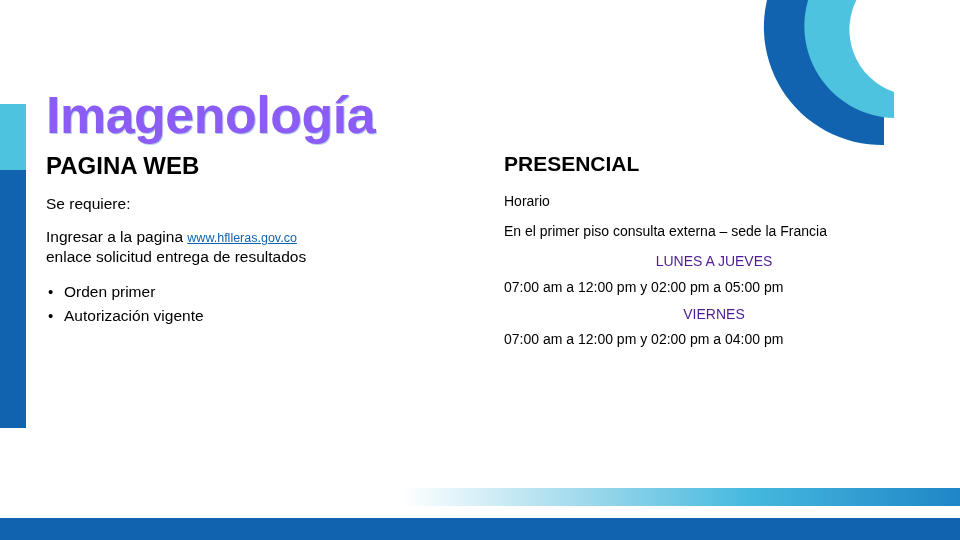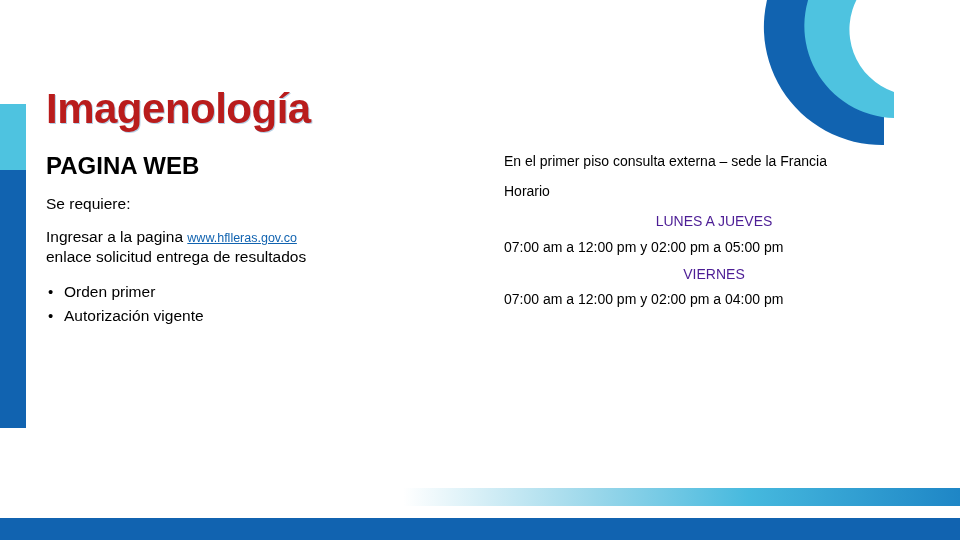--- a/index.html
+++ b/index.html
@@ -65,23 +65,23 @@
     width: 960px;
     height: 22px;
     background: #1163b0;
   }
 
   
   .title {
     position: absolute;
     left: 46px;
     top: 85px;
-    font-size: 42px;
+    font-size: 52px;
     font-weight: bold;
-    color: #b91c1c;
+    color: #8b5cf6;
     letter-spacing: -0.5px;
     text-shadow: 1px 1px 0 rgba(120,170,210,0.55);
   }
 
   
   .col-left {
     position: absolute;
     left: 46px;
     top: 152px;
     width: 420px;
@@ -185,24 +185,25 @@
       <span>enlace solicitud entrega de resultados</span>
     </p>
 
     <ul class="bullets">
       <li>Orden primer</li>
       <li>Autorización vigente</li>
     </ul>
   </div>
 
   <div class="col-right">
+    <p class="head-right">PRESENCIAL</p>
+
+    <p class="para-small">Horario</p>
 
     <p class="para-small">En el primer piso consulta externa – sede la Francia</p>
-
-    <p class="para-small">Horario</p>
 
     <p class="center-line">LUNES A JUEVES</p>
     <p class="hours-line">07:00 am a 12:00 pm y 02:00 pm a 05:00 pm</p>
 
     <p class="center-line">VIERNES</p>
     <p class="hours-line">07:00 am a 12:00 pm y 02:00 pm a 04:00 pm</p>
   </div>
 
   <div class="bottom-gradient"></div>
   <div class="bottom-solid"></div>

